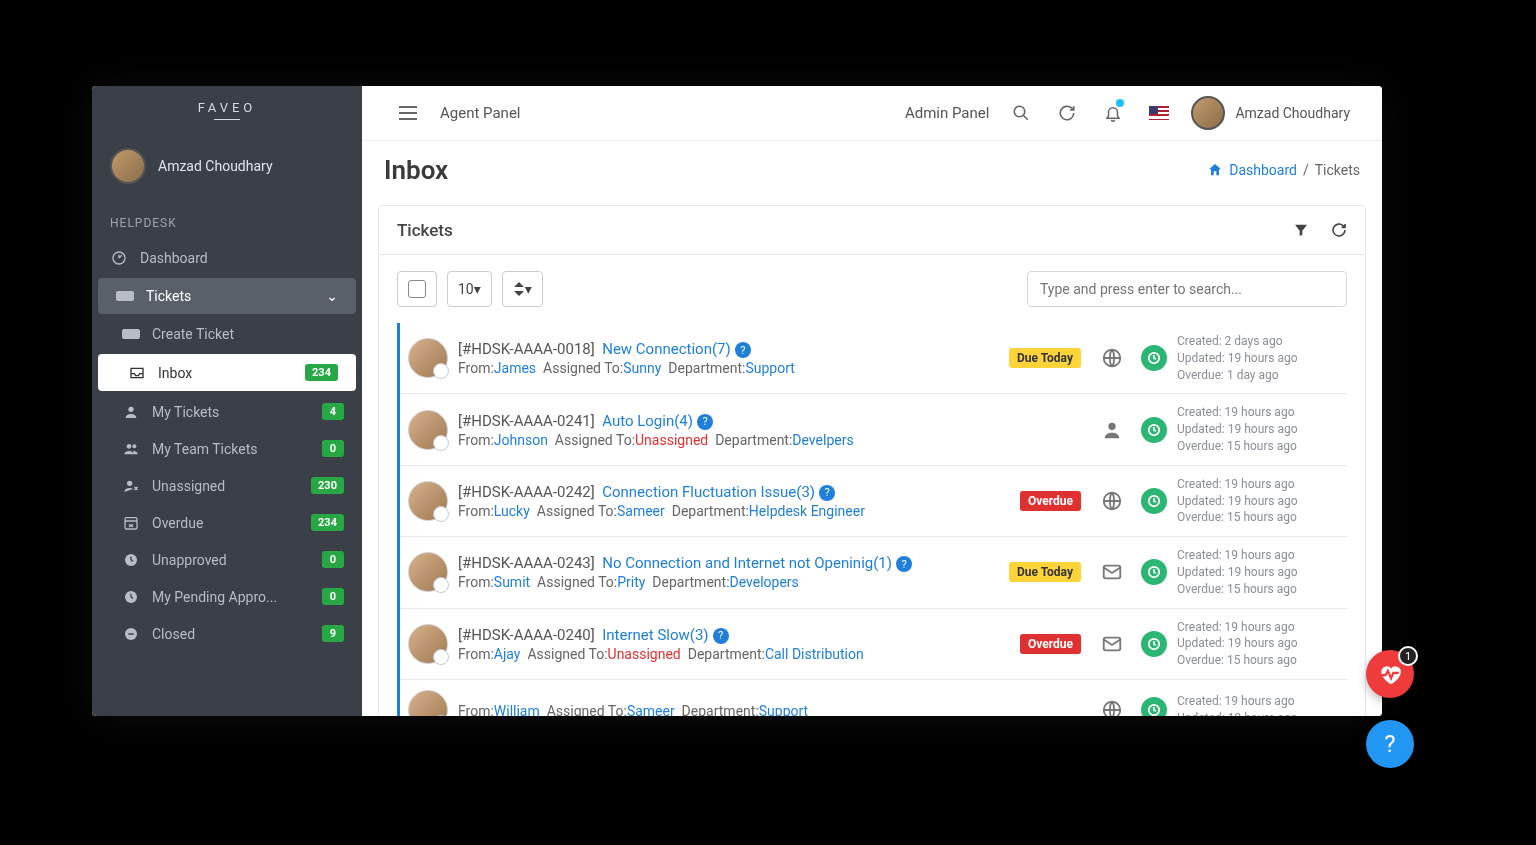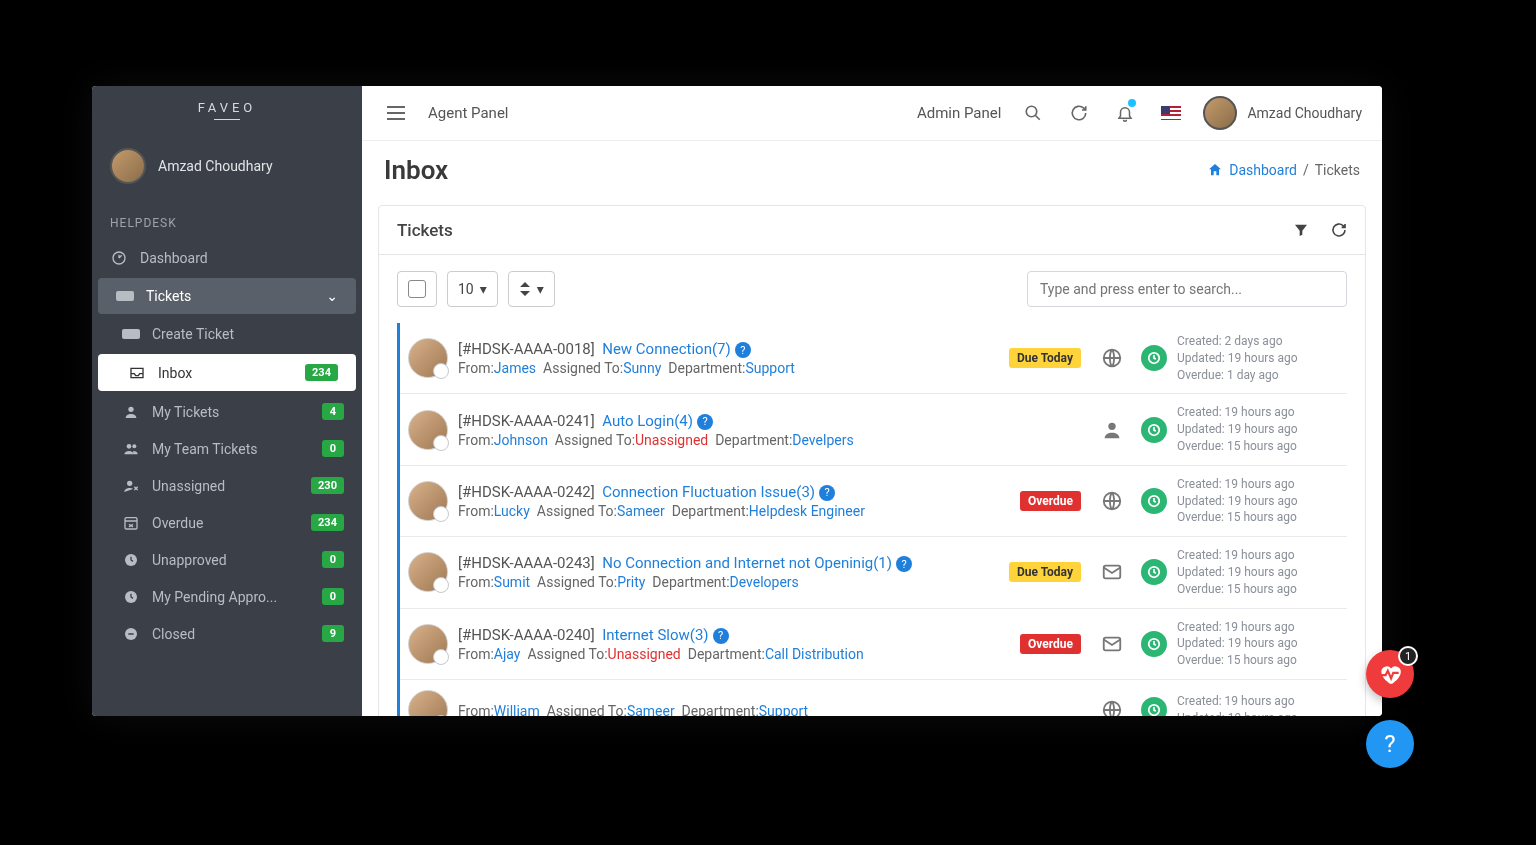--- a/index.html
+++ b/index.html
@@ -16,38 +16,38 @@
 .menu{list-style:none}
 .menu li{display:flex;align-items:center;padding:10px 18px;font-size:14px;cursor:pointer;gap:12px;position:relative}
 .menu li.expand{background:#5a6069;border-radius:4px;margin:2px 6px;color:#fff}
 .menu li.active{background:#fff;color:#333;border-radius:4px;margin:2px 6px}
 .menu li.active .ico{color:#333}
 .menu li.sub{padding-left:30px}
 .ico{width:18px;display:inline-flex;align-items:center;justify-content:center;color:#b8bcc3}
 .chev{margin-left:auto}
 .badge{margin-left:auto;background:#28a745;color:#fff;font-size:11px;font-weight:700;padding:2px 7px;border-radius:3px;min-width:22px;text-align:center}
 .main{flex:1;background:#fff;display:flex;flex-direction:column;overflow:hidden}
-.topbar{display:flex;align-items:center;padding:10px 20px;gap:18px;border-bottom:1px solid #eee;color:#555}
+.topbar{display:flex;align-items:center;padding:10px 32px;gap:18px;border-bottom:1px solid #eee;color:#555}
 .topbar .spacer{flex:1}
 .topbar .iconbtn{width:28px;height:28px;display:inline-flex;align-items:center;justify-content:center;cursor:pointer;color:#666;position:relative}
 .bell-dot{position:absolute;top:0;right:3px;width:8px;height:8px;background:#1ec1ff;border-radius:50%}
 .flag{width:20px;height:14px;background:linear-gradient(#b22234 0 15%,#fff 15% 30%,#b22234 30% 45%,#fff 45% 60%,#b22234 60% 75%,#fff 75% 90%,#b22234 90% 100%);position:relative}
 .flag::before{content:"";position:absolute;left:0;top:0;width:9px;height:8px;background:#3c3b6e}
 .topuser{display:flex;align-items:center;gap:10px;color:#555;font-size:14px}
 .topuser .avatar{width:34px;height:34px}
 .page-head{display:flex;align-items:center;padding:14px 22px}
 .page-head h1{font-size:26px;color:#3a3a3a;font-weight:600}
 .crumbs{margin-left:auto;font-size:14px;color:#666;display:flex;align-items:center;gap:6px}
 .crumbs a{color:#1f7fdb;text-decoration:none}
 .panel{margin:6px 16px 0;border:1px solid #e4e6ea;border-radius:4px;background:#fff}
 .panel-head{display:flex;align-items:center;padding:14px 18px;border-bottom:1px solid #e4e6ea}
 .panel-head h3{font-size:17px;color:#444;font-weight:500}
 .panel-actions{margin-left:auto;display:flex;gap:22px;color:#555}
 .toolbar{display:flex;align-items:center;gap:10px;padding:16px 18px}
-.btn{border:1px solid #ccc;background:#fff;border-radius:4px;height:36px;padding:0 10px;display:inline-flex;align-items:center;gap:6px;font-size:14px;color:#444;cursor:pointer}
+.btn{border:1px solid #ccc;background:#fff;border-radius:4px;height:36px;padding:0 10px;display:inline-flex;align-items:center;font-size:14px;color:#444;cursor:pointer}
 .checkbox{width:18px;height:18px;border:1.5px solid #888;border-radius:3px}
 .search{margin-left:auto;width:320px;height:36px;border:1px solid #d4d7dc;border-radius:4px;padding:0 12px;font-size:14px;color:#3b82f6}
 .list{border-left:3px solid #1f7fdb;margin:0 18px 0 18px}
 .row{display:flex;align-items:center;padding:10px 0 10px 8px;border-top:1px solid #e8eaee;gap:10px}
 .row:first-child{border-top:none}
 .rava{width:40px;height:40px;border-radius:50%;background:linear-gradient(135deg,#d9b28c,#9e7852);position:relative;border:1px solid #d0d0d0;flex:0 0 40px}
 .rava::after{content:"";position:absolute;right:-2px;bottom:-2px;width:14px;height:14px;border-radius:50%;background:#fff;border:1px solid #c7c9cf}
 .rbody{flex:1;min-width:0}
 .rtitle{font-size:15px;color:#444}
 .rtitle .id{color:#555}

